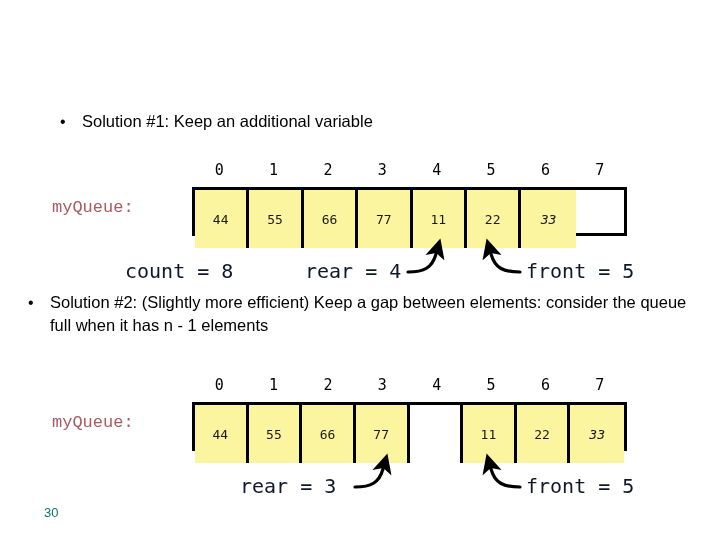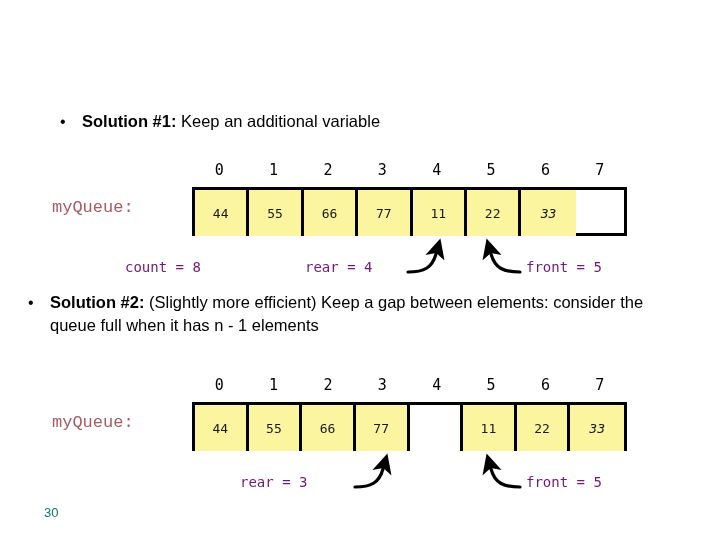--- a/index.html
+++ b/index.html
@@ -46,21 +46,21 @@
     position: absolute;
     left: 0;
     top: 0;
     font-size: 16px;
   }
   .bullet .btext {
     display: block;
     margin-left: 22px;
   }
   .bold {
-    font-weight: bold;
+    font-weight: normal;
   }
   #bullet1 {
     left: 60px;
     top: 110px;
     width: 620px;
   }
   #bullet2 {
     left: 28px;
     top: 291px;
     width: 660px;
@@ -89,21 +89,21 @@
     text-align: center;
   }
   .cells {
     position: absolute;
     display: flex;
     border: 3px solid #000000;
     box-sizing: border-box;
   }
   .cell {
     width: 54.4px;
-    height: 46px;
+    height: 58px;
     box-sizing: border-box;
     border-right: 3px solid #000000;
     background: #fbf5a0;
     display: flex;
     align-items: center;
     justify-content: center;
     font-family: "DejaVu Sans Mono", monospace;
     font-size: 13px;
     color: #1a1a1a;
   }
@@ -112,22 +112,22 @@
     font-style: italic;
   }
   .cell.empty {
     background: #ffffff;
   }
 
   
   .ann {
     position: absolute;
     font-family: "DejaVu Sans Mono", monospace;
-    font-size: 14px;
-    color: #701a75;
+    font-size: 20px;
+    color: #0f172a;
     white-space: nowrap;
   }
 
   
   .arrows {
     position: absolute;
     left: 0;
     top: 0;
     width: 720px;
     height: 540px;

